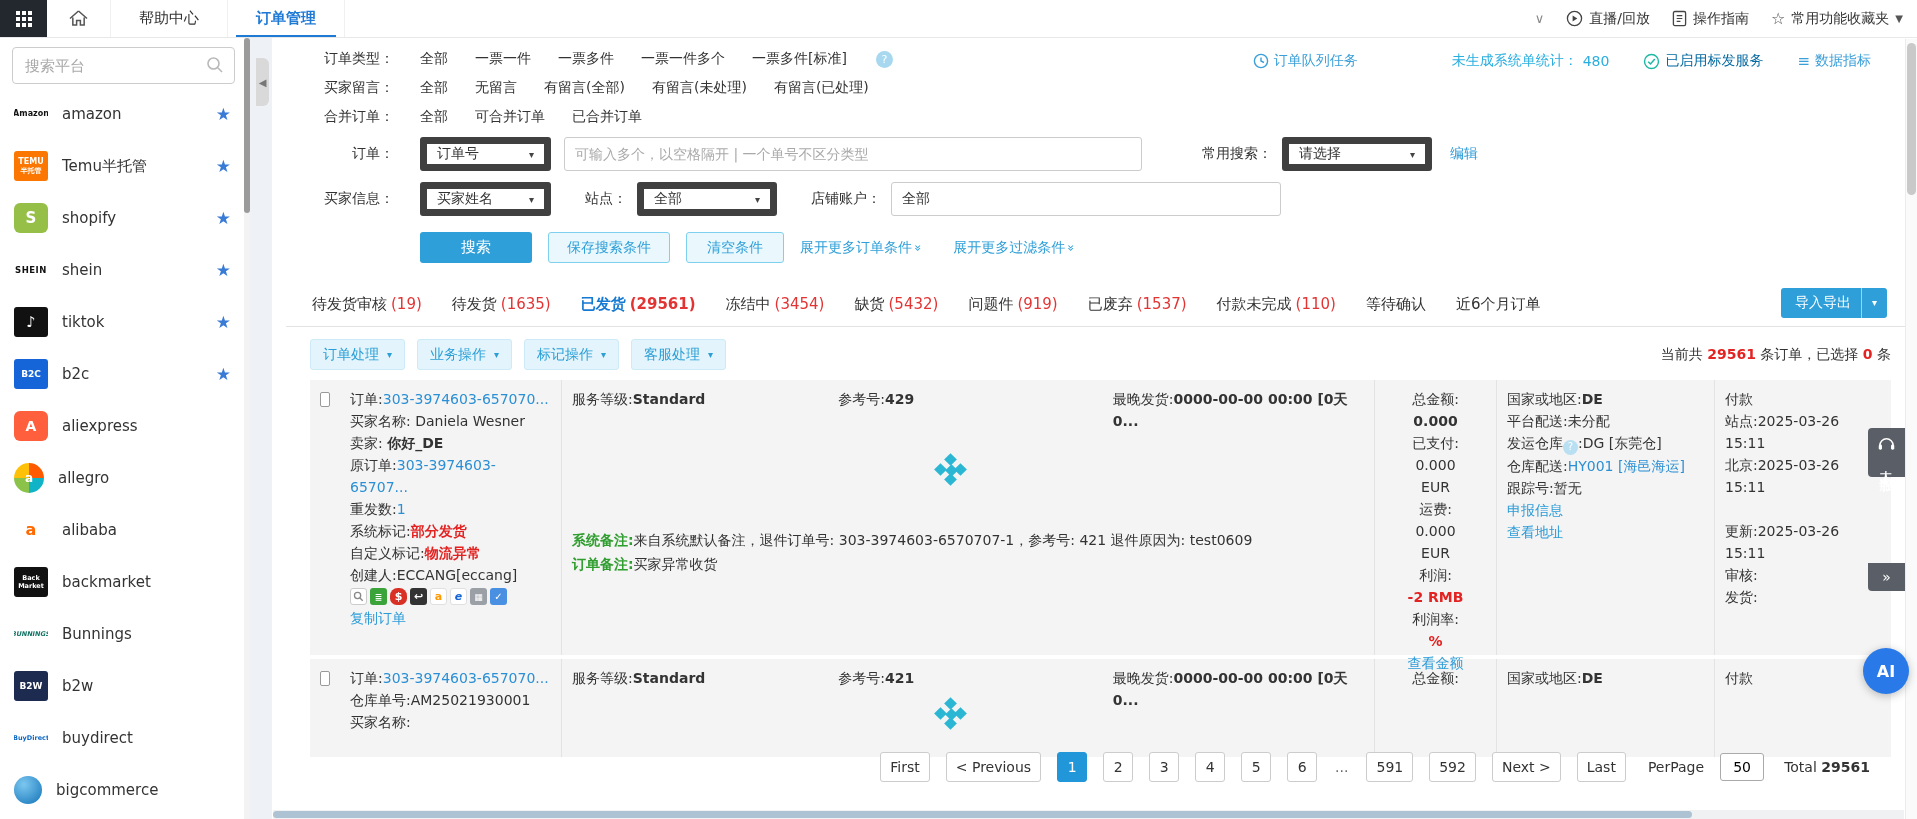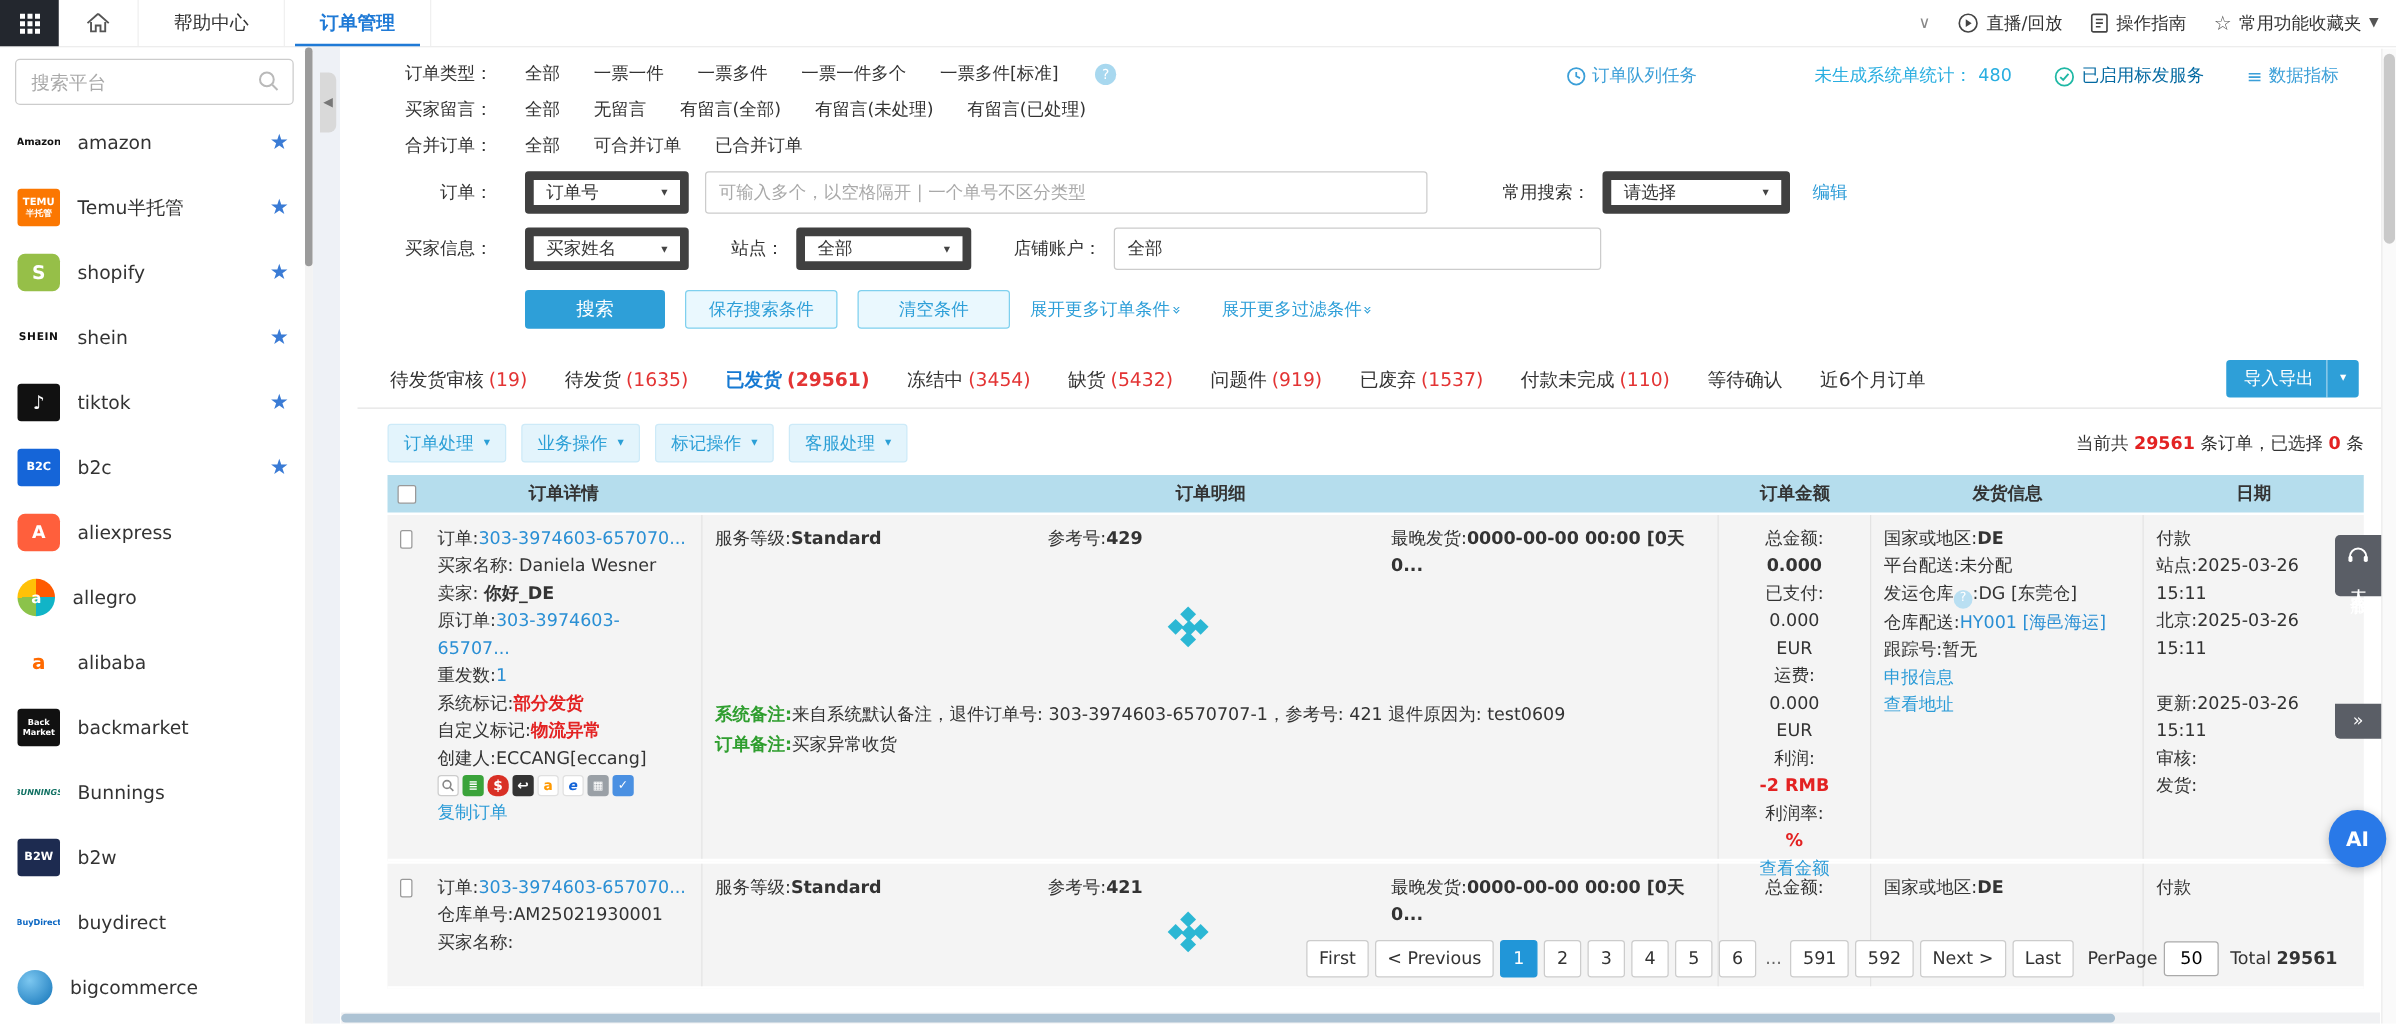--- a/index.html
+++ b/index.html
@@ -143,21 +143,21 @@
 
   
   .spinner { position:relative; width:30px; height:30px; }
   .spinner i { position:absolute; width:9px; height:9px; background:#2bb7d4; transform:rotate(45deg); }
   .sp-t { top:0; left:10px; } .sp-l { top:10px; left:0; } .sp-r { top:10px; left:20px; } .sp-b { top:20px; left:10px; }
   .sp-c { top:11px; left:11px; width:7px; height:7px; background:#8edcef; }
   .spin-wrap1 { position:absolute; left:46%; top:75px; }
   .spin-wrap2 { position:absolute; left:46%; top:40px; }
 
   
-  .pagination { position:absolute; right:47px; top:752px; display:flex; align-items:center; gap:5px; z-index:20; }
+  .pagination { position:absolute; right:47px; top:752px; display:flex; align-items:center; gap:16px; z-index:20; }
   .pg-btn { background:#fff; border:1px solid #ccc; border-radius:3px; height:30px; min-width:30px; padding:0 9px; display:flex; align-items:center; justify-content:center; cursor:pointer; font-size:14px; color:#333; }
   .pg-btn.cur { background:#2196d8; border-color:#2196d8; color:#fff; }
   .pg-ellipsis { padding:0 2px; color:#666; }
   .pg-label { margin-left:6px; }
   .pg-input { width:44px; height:28px; border:1px solid #aaa; border-radius:3px; text-align:center; font-size:14px; font-family:inherit; }
   .pg-total { margin-left:4px; white-space:nowrap; }
   .pg-total b { font-weight:bold; }
 
   
   .v-scrollbar { position:absolute; right:0; top:39px; width:12px; height:780px; background:#fafafa; border-left:1px solid #ececec; z-index:30; }
@@ -392,21 +392,21 @@
           <span>全部</span>
             <span class="sel-caret">▾</span>
         </span>
         <span class="lbl-inline">店铺账户：</span>
         <input class="inp" style="width: 390px;" value="全部">
       </div>
 
       <div class="btn-row">
         <button class="btn-search">搜索</button>
         <button class="btn-light">保存搜索条件</button>
-        <button class="btn-light" style="padding:0 32px">清空条件</button>
+        <button class="btn-light" style="padding:0 20px">清空条件</button>
         <span class="expand-link">
           <span>展开更多订单条件</span>
             <span class="dbl-chev">»</span>
         </span>
         <span class="expand-link" style="margin-left:16px">
           <span>展开更多过滤条件</span>
             <span class="dbl-chev">»</span>
         </span>
       </div>
 
@@ -471,30 +471,20 @@
         <span class="act-btn">
             <span>客服处理</span>
             <span style="font-size:10px">▾</span>
           </span>
         <span class="act-summary">
           <span>当前共 </span><span class="red-b">29561</span><span> 条订单，已选择 </span><span class="red-b">0</span><span> 条</span>
         </span>
       </div>
 
       <div class="tbl">
-        <div class="t-head">
-          <span class="col-sel">
-              <span class="cbx"></span>
-            </span>
-          <span class="col-1 hc">订单详情</span>
-          <span class="col-2 hc">订单明细</span>
-          <span class="col-3 hc">订单金额</span>
-          <span class="col-4 hc">发货信息</span>
-          <span class="col-5 hc">日期</span>
-        </div>
 
         <div class="t-row row1">
           <span class="col-sel cell" style="border-right:none">
               <span class="cbx"></span>
             </span>
           <div class="col-1 cell">
             <div><span>订单:</span><span class="blue">303-3974603-657070...</span></div>
             <div>买家名称: Daniela Wesner</div>
             <div><span>卖家: </span><b>你好_DE</b></div>
             <div><span>原订单:</span><span class="blue">303-3974603-65707...</span></div>

